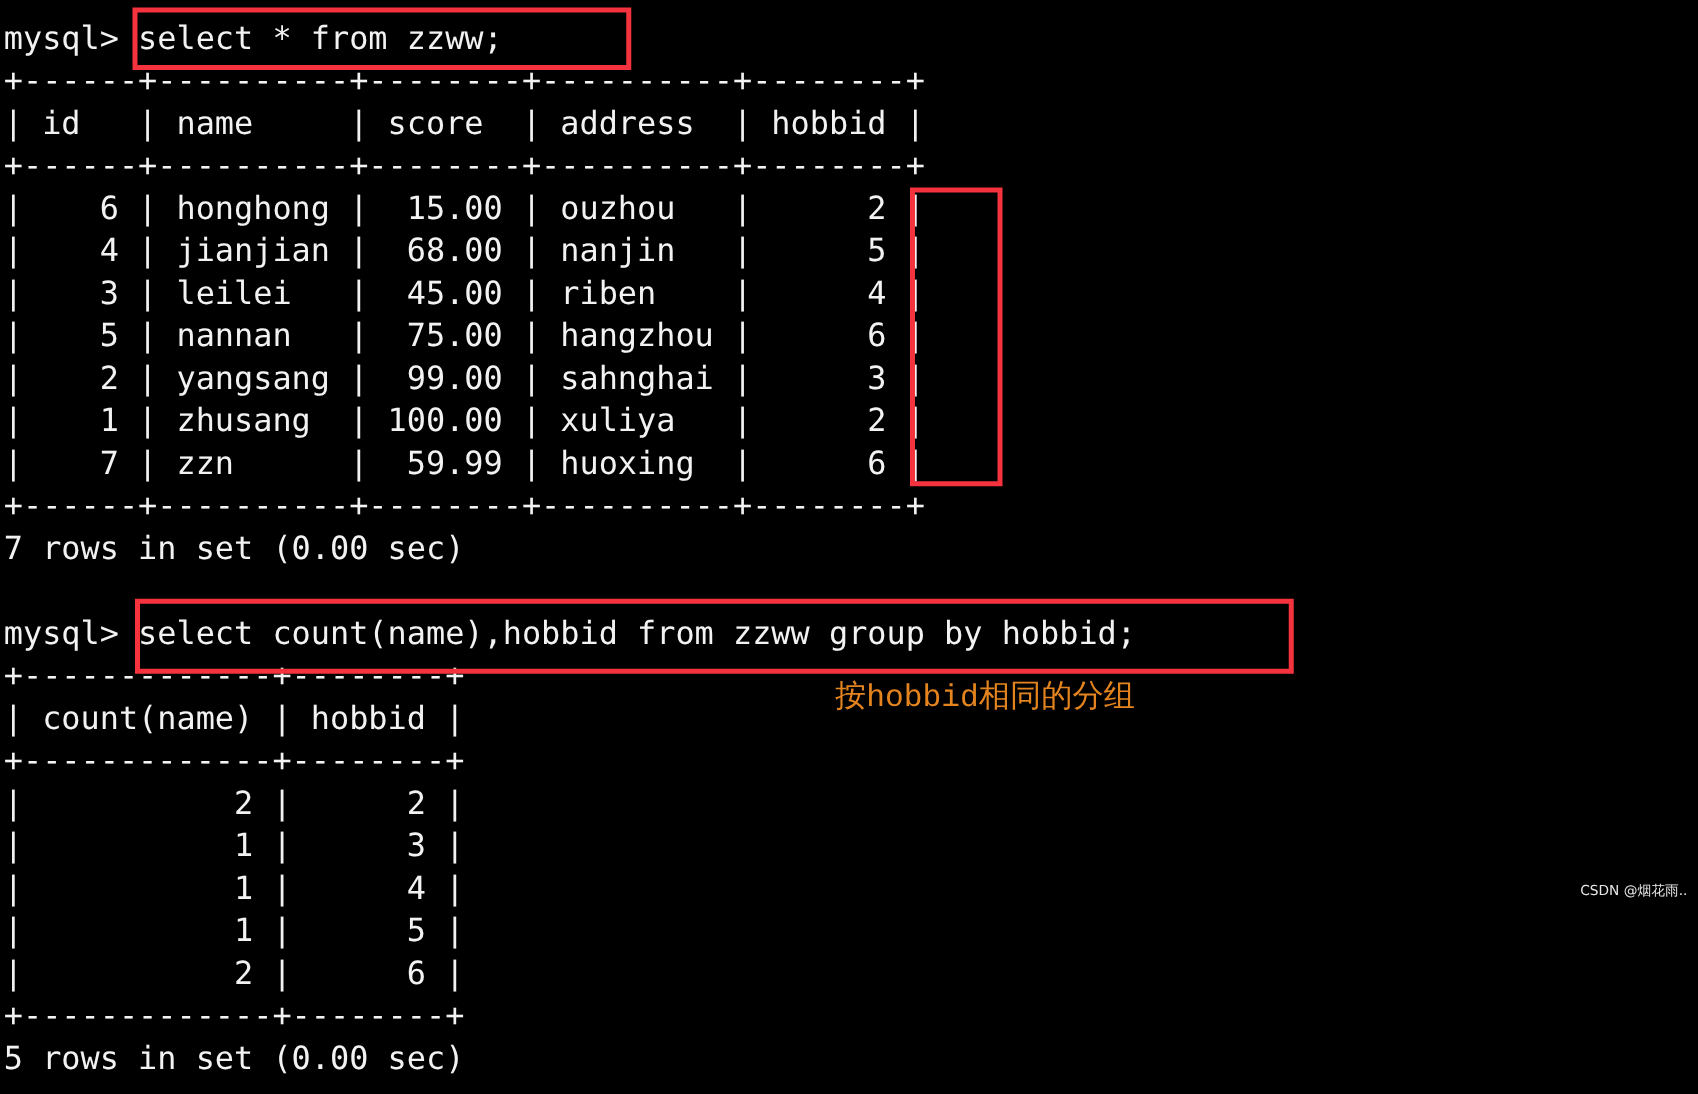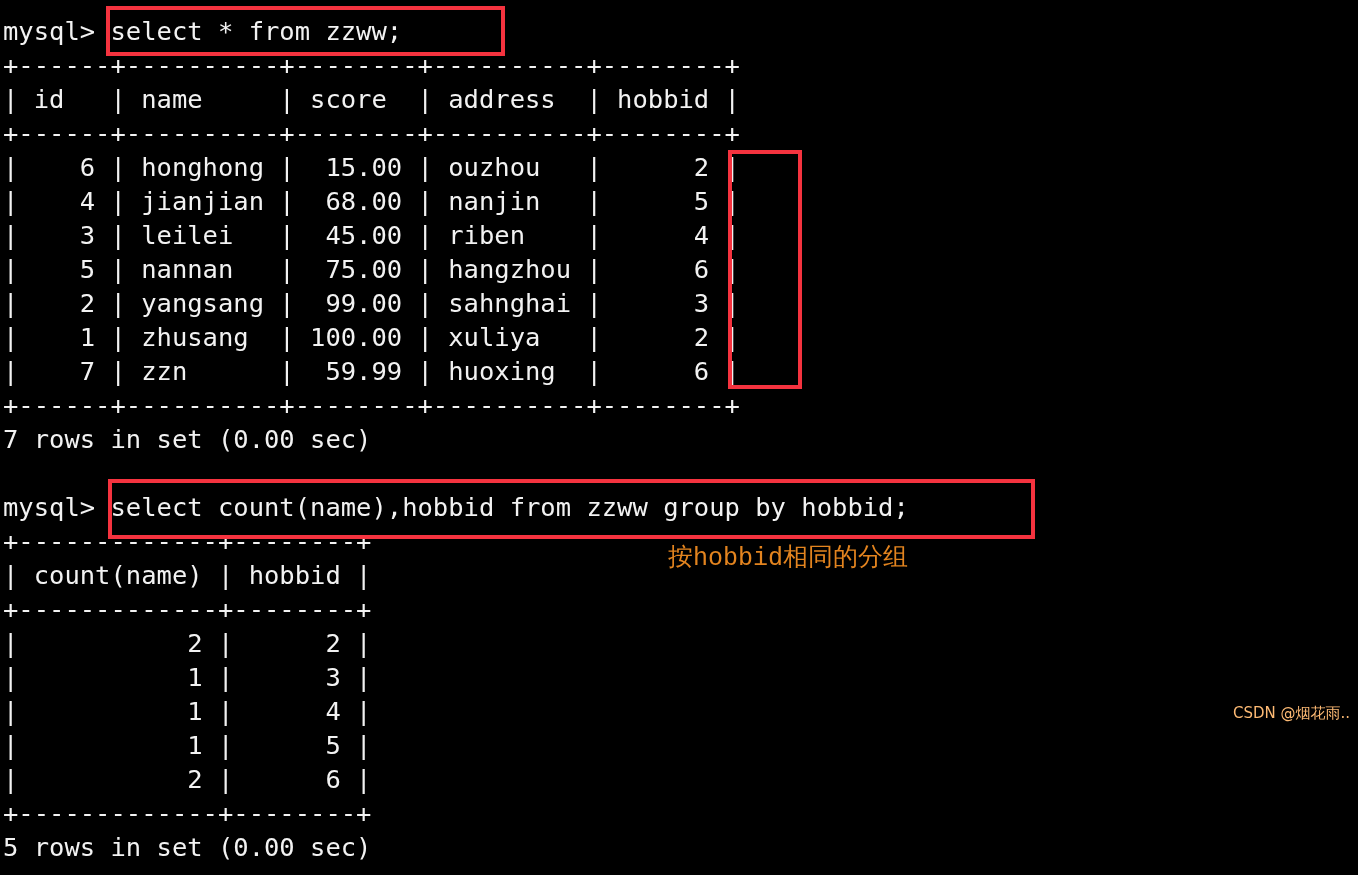--- a/index.html
+++ b/index.html
@@ -79,23 +79,23 @@
     color: #e3841f;
     white-space: nowrap;
   }
 
   
   #watermark {
     position: absolute;
     right: 8px;
     bottom: 6px;
     font-family: "DejaVu Sans", "Liberation Sans", sans-serif;
-    font-size: 15px;
+    font-size: 11px;
     line-height: 20px;
-    color: #fdba74;
+    color: #e5e5e5;
     white-space: nowrap;
   }
 </style>
 </head>
 <body>
 
 <div id="terminal">
 
   <div class="console" id="console"><div class="line">mysql&gt; select * from zzww;</div><div class="line">+------+----------+--------+----------+--------+</div><div class="line">| id   | name     | score  | address  | hobbid |</div><div class="line">+------+----------+--------+----------+--------+</div><div class="line">|    6 | honghong |  15.00 | ouzhou   |      2 |</div><div class="line">|    4 | jianjian |  68.00 | nanjin   |      5 |</div><div class="line">|    3 | leilei   |  45.00 | riben    |      4 |</div><div class="line">|    5 | nannan   |  75.00 | hangzhou |      6 |</div><div class="line">|    2 | yangsang |  99.00 | sahnghai |      3 |</div><div class="line">|    1 | zhusang  | 100.00 | xuliya   |      2 |</div><div class="line">|    7 | zzn      |  59.99 | huoxing  |      6 |</div><div class="line">+------+----------+--------+----------+--------+</div><div class="line">7 rows in set (0.00 sec)</div><div class="line blank">&nbsp;</div><div class="line">mysql&gt; select count(name),hobbid from zzww group by hobbid;</div><div class="line">+-------------+--------+</div><div class="line">| count(name) | hobbid |</div><div class="line">+-------------+--------+</div><div class="line">|           2 |      2 |</div><div class="line">|           1 |      3 |</div><div class="line">|           1 |      4 |</div><div class="line">|           1 |      5 |</div><div class="line">|           2 |      6 |</div><div class="line">+-------------+--------+</div><div class="line">5 rows in set (0.00 sec)</div></div>
 

